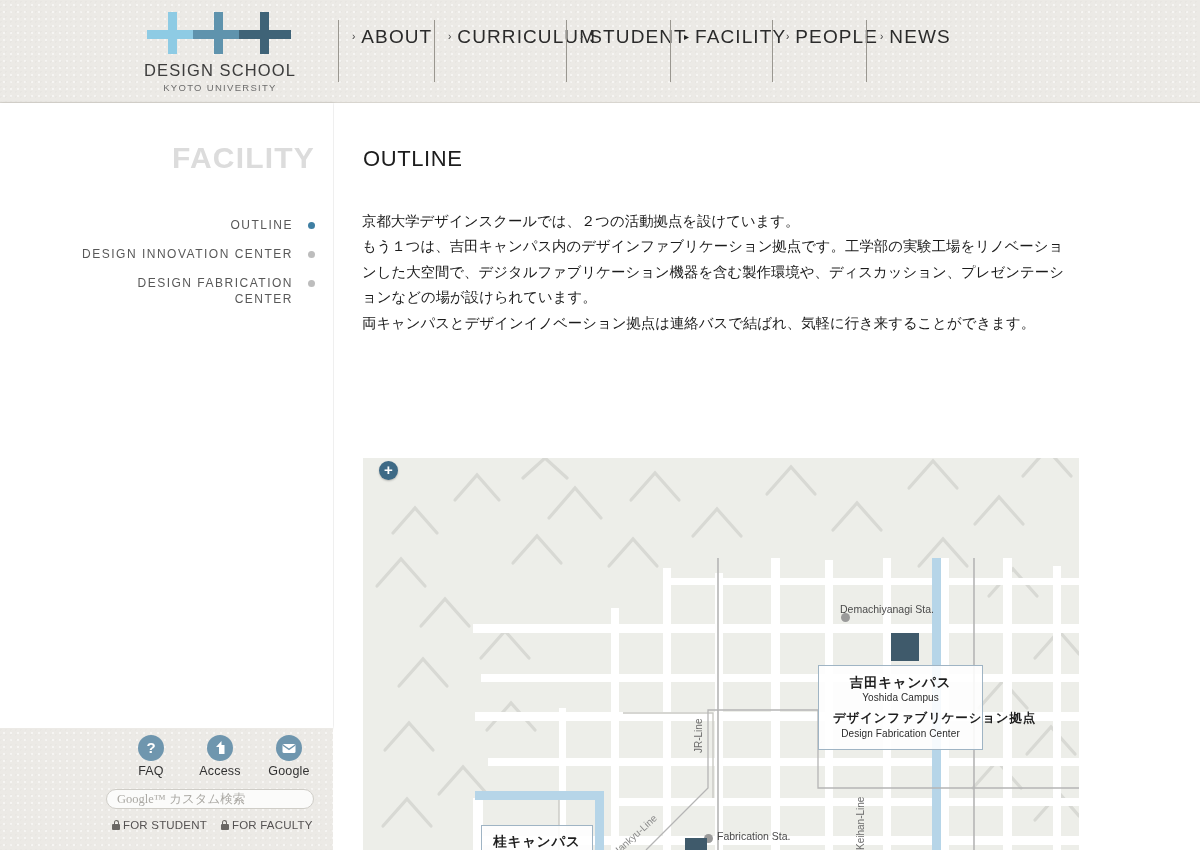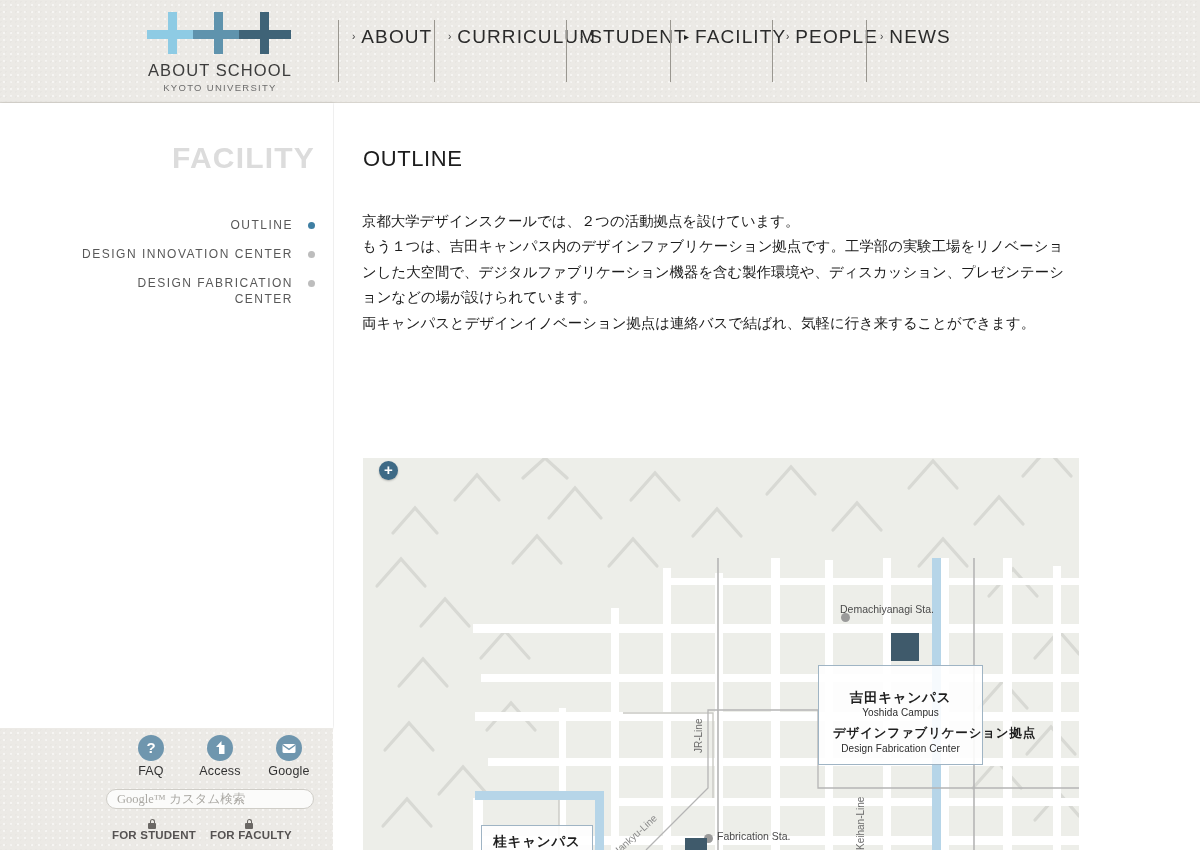--- a/index.html
+++ b/index.html
@@ -203,27 +203,26 @@
   #member-links {
     position: absolute;
     left: 112px; top: 91px;
     width: 215px;
     display: flex;
     gap: 14px;
     align-items: center;
   }
   .mlink {
     font-size: 11.5px;
-    font-weight: bold;
+    font-weight: normal;
     color: #555252;
     letter-spacing: 0.2px;
     white-space: nowrap;
     display: flex;
     align-items: center;
-    flex-direction: column;
   }
   .lock-icon {
     display: inline-block;
     width: 8px; height: 10px;
     margin-right: 3px;
     position: relative;
   }
   .lock-icon::before {
     content: "";
     position: absolute;
@@ -311,21 +310,21 @@
     color: #6a6a6a;
     white-space: nowrap;
     font-family: "Liberation Sans", sans-serif;
   }
   .callout {
     position: absolute;
     background: rgba(255,255,255,0.88);
     border: 1px solid #9fb4c4;
     text-align: center;
     box-sizing: border-box;
-    padding: 22px 14px 8px 14px;
+    padding: 7px 14px 8px 14px;
   }
   .callout .ja {
     font-size: 13.5px;
     font-weight: bold;
     color: #1e1e1e;
     line-height: 18px;
     letter-spacing: 0.8px;
     font-family: "DejaVu Sans", sans-serif;
     white-space: nowrap;
   }
@@ -371,21 +370,21 @@
         </div>
         <div class="logo-cross" style="left:46px;top:0;width:52px;height:52px;">
           <div class="h" style="left:0;top:22px;width:52px;height:9px;background:#5f93ad;"></div>
           <div class="v" style="left:21px;top:4px;width:9px;height:42px;background:#5f93ad;"></div>
         </div>
         <div class="logo-cross" style="left:92px;top:0;width:52px;height:52px;">
           <div class="h" style="left:0;top:22px;width:52px;height:9px;background:#3f6377;"></div>
           <div class="v" style="left:21px;top:4px;width:9px;height:42px;background:#3f6377;"></div>
         </div>
       </div>
-      <div id="logo-name">ABOUT SCHOOL</div>
+      <div id="logo-name">DESIGN SCHOOL</div>
       <div id="logo-sub">KYOTO UNIVERSITY</div>
     </div>
 
     <div id="nav">
       <div class="nav-item" style="width:96px;">
         <span class="nav-arrow">›</span>
         <span class="nav-label">ABOUT</span>
       </div>
       <div class="nav-item" style="width:132px;">
         <span class="nav-arrow">›</span>

